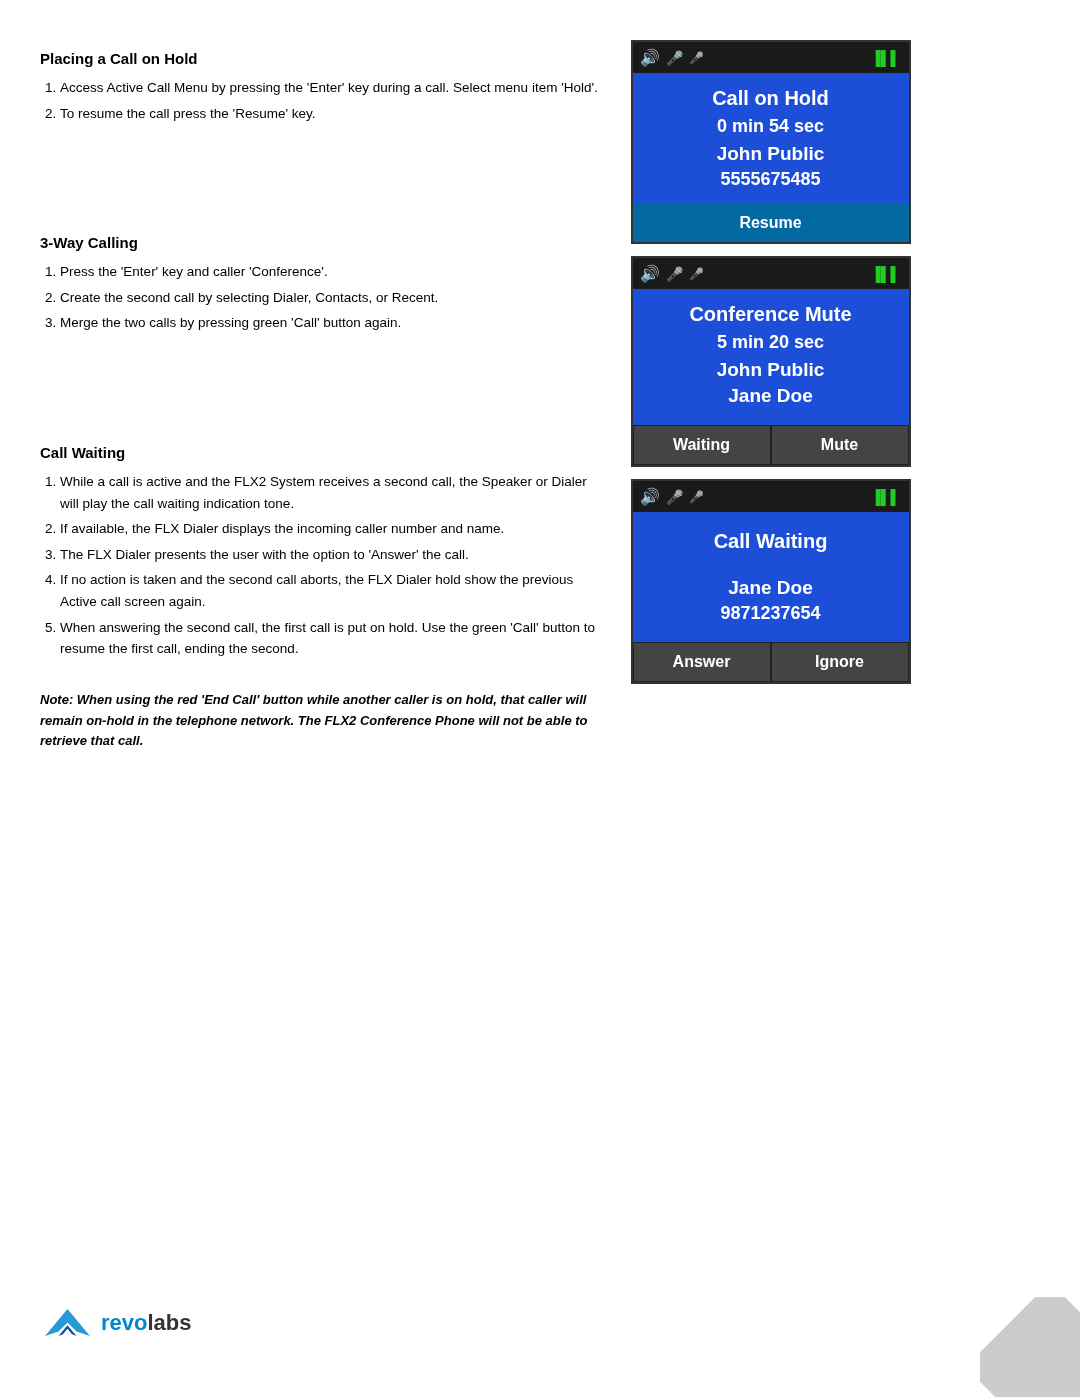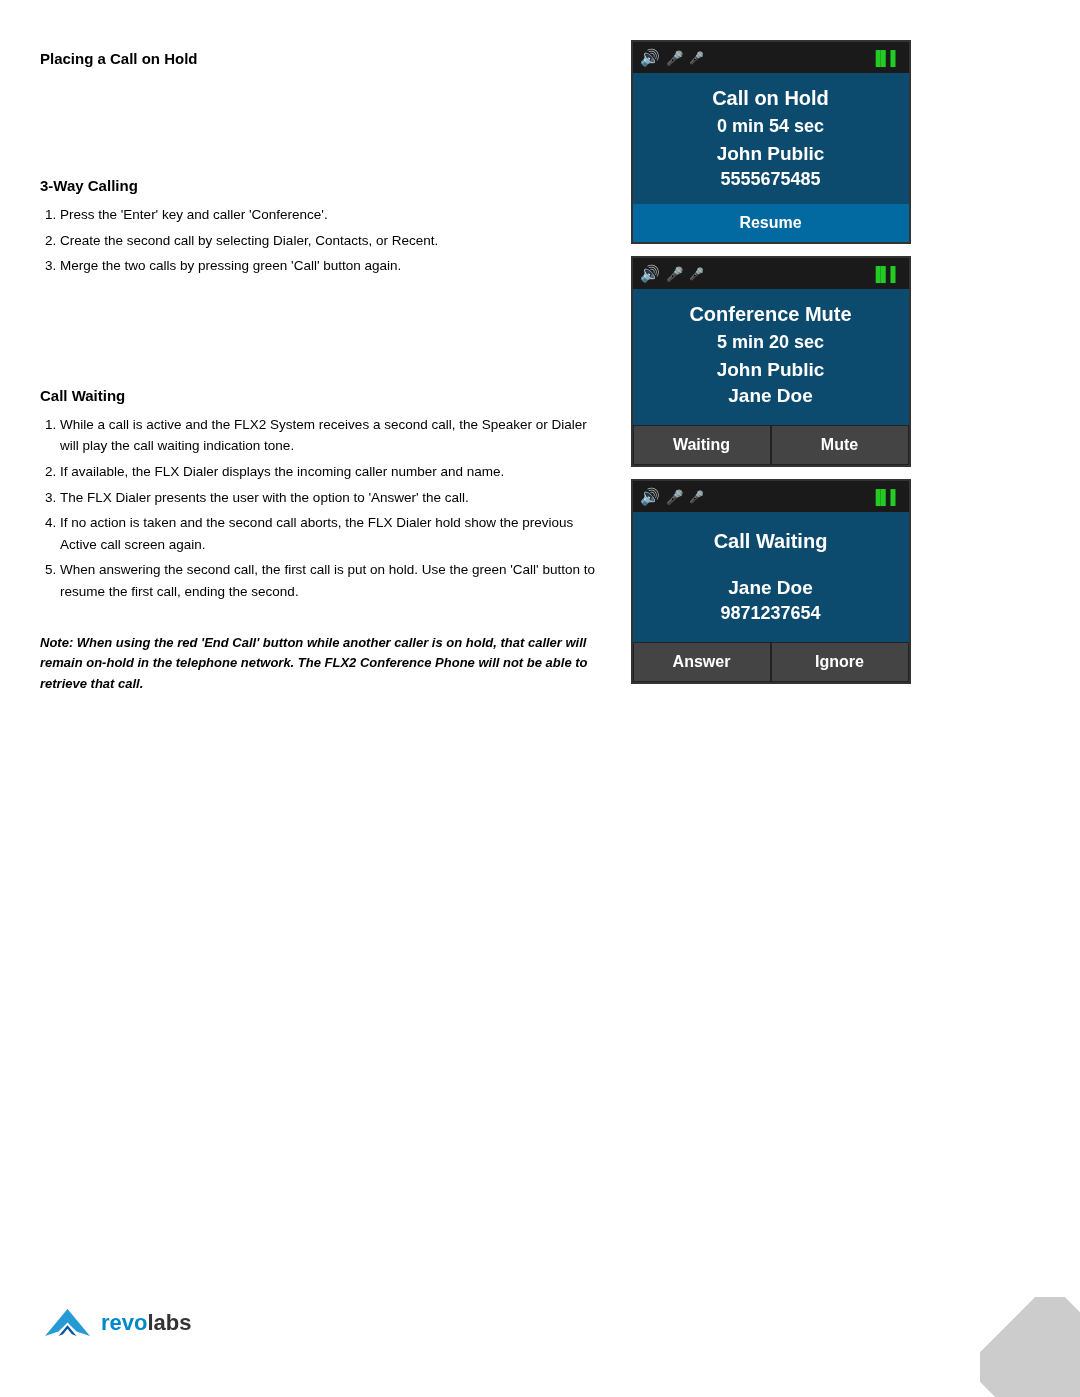--- a/index.html
+++ b/index.html
@@ -95,21 +95,21 @@
     }
 
     .icon-bars {
       color: #22cc22;
       font-size: 14px;
     }
 
     .phone-body {
       padding: 14px 10px;
       text-align: center;
-      background: #0c4a6e;
+      background: #1d4ed8;
     }
 
     .phone-title {
       color: #ffffff;
       font-size: 20px;
       font-weight: bold;
       margin-bottom: 6px;
     }
 
     .phone-time {
@@ -231,20 +231,24 @@
   </style>
 </head>
 <body>
 
 <div class="page-container">
 
   <div class="left-content">
 
     <div class="section-block">
       <p class="section-heading">Placing a Call on Hold</p>
+      <ol>
+        <li>Access Active Call Menu by pressing the 'Enter' key during a call. Select menu item 'Hold'.</li>
+        <li>To resume the call press the 'Resume' key.</li>
+      </ol>
     </div>
 
     <div class="spacer-md"></div>
 
     <div class="section-block">
       <p class="section-heading">3-Way Calling</p>
       <ol>
         <li>Press the 'Enter' key and caller 'Conference'.</li>
         <li>Create the second call by selecting Dialer, Contacts, or Recent.</li>
         <li>Merge the two calls by pressing green 'Call' button again.</li>

